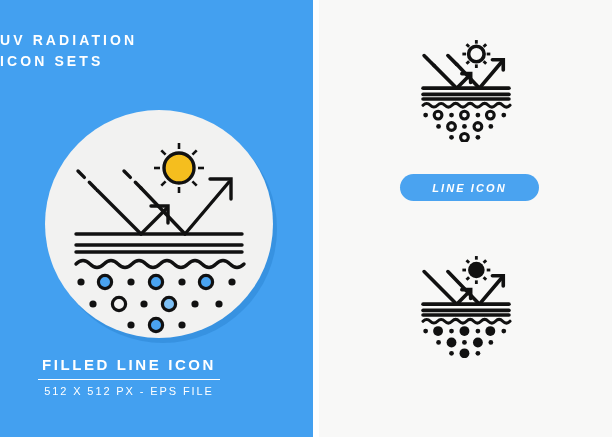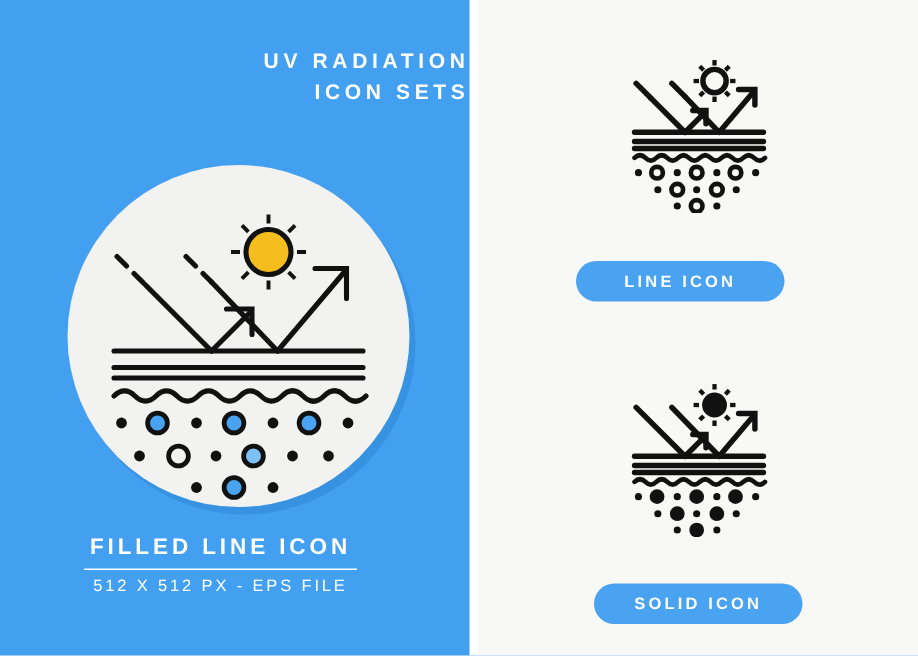--- a/index.html
+++ b/index.html
@@ -35,21 +35,21 @@
     left:319px;top:0;
     width:293px;height:437px;
     background:#F8F8F7;
   }
 
   
   .poster-title{
     position:absolute;
     left:0;top:30px;
     width:313px;
-    text-align:right;
+    text-align:left;
     color:#FFFFFF;
     font-size:14px;
     font-weight:bold;
     letter-spacing:3.1px;
     line-height:21px;
     text-transform:uppercase;
     white-space:pre-line;
   }
 
   
@@ -73,21 +73,20 @@
     left:45px;top:110px;
     width:228px;height:228px;
   }
 
   
   .footer-wrap{
     position:absolute;
     left:0;top:356px;
     width:258px;
     text-align:center;
-    padding-left:18px;
   }
   .footer-main{
     color:#FFFFFF;
     font-size:15px;
     font-weight:bold;
     letter-spacing:2.6px;
     text-transform:uppercase;
   }
   .footer-rule{
     width:182px;height:1px;
@@ -118,21 +117,21 @@
     color:#FFFFFF;
     font-size:11px;
     font-weight:bold;
     letter-spacing:2.1px;
     text-transform:uppercase;
     display:flex;
     align-items:center;
     justify-content:center;
     box-sizing:border-box;
   }
-  .pill.line{left:384px;top:174px;}
+  .pill.line{left:400px;top:174px;font-style:italic;}
   .pill.solid{left:396px;top:389px;}
 </style>
 </head>
 <body>
 
 <div class="poster">
 
   <div class="left-panel"></div>
 
   <div class="poster-title">UV RADIATION
@@ -325,15 +324,14 @@
       <circle cx="86" cy="198" r="9.5" fill="#111111"></circle>
       <circle cx="111" cy="198" r="4.6" fill="#111111"></circle>
       <circle cx="137" cy="198" r="9.5" fill="#111111"></circle>
       <circle cx="162" cy="198" r="4.6" fill="#111111"></circle>
       <circle cx="86" cy="219" r="4.6" fill="#111111"></circle>
       <circle cx="111" cy="219" r="9.5" fill="#111111"></circle>
       <circle cx="137" cy="219" r="4.6" fill="#111111"></circle>
     </g>
   </svg>
 
-  <div class="pill solid">SOLID ICON</div>
 
 </div>
 
 </body></html>

